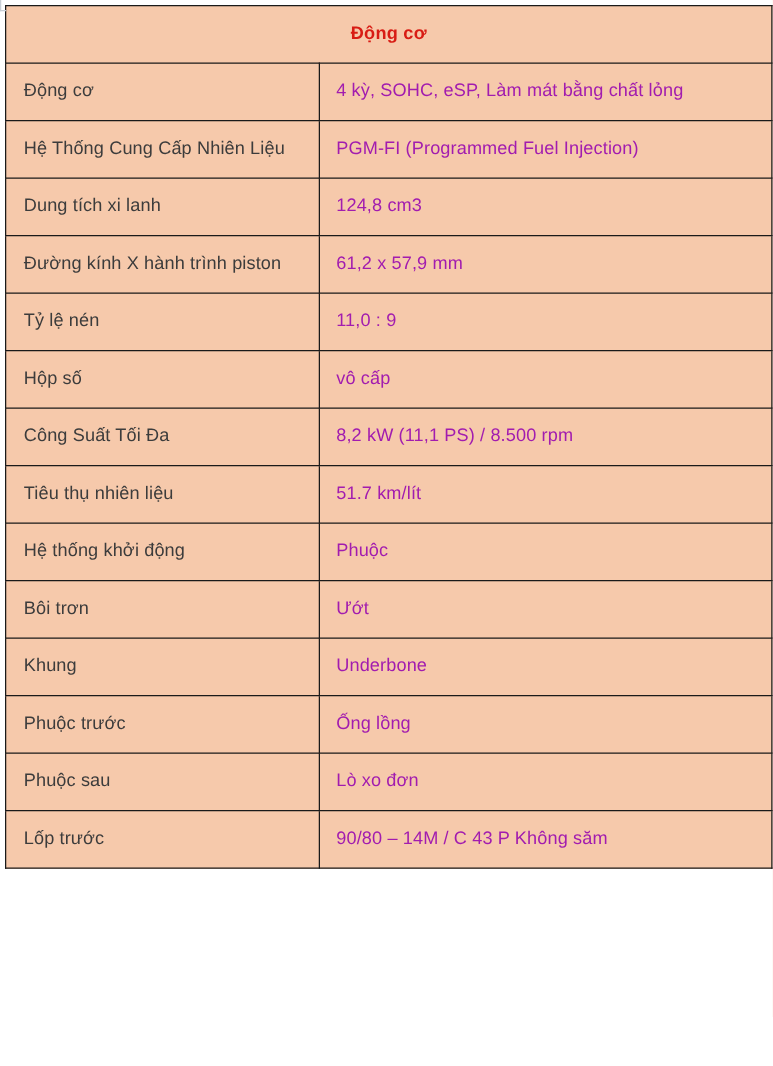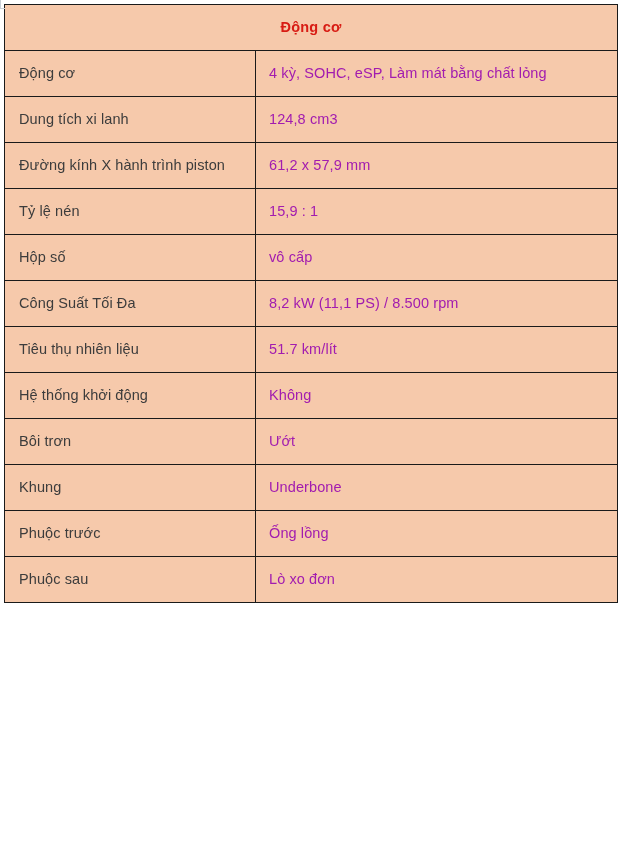--- a/index.html
+++ b/index.html
@@ -93,61 +93,69 @@
 
       <tr>
         <td class="section-header" colspan="2">Động cơ</td>
       </tr>
 
       <tr>
         <td class="cell-label">Động cơ</td>
         <td class="cell-value">4 kỳ, SOHC, eSP, Làm mát bằng chất lỏng</td>
       </tr>
       <tr>
+        <td class="cell-label">Hệ Thống Cung Cấp Nhiên Liệu</td>
+        <td class="cell-value">PGM-FI (Programmed Fuel Injection)</td>
+      </tr>
+      <tr>
         <td class="cell-label">Dung tích xi lanh</td>
         <td class="cell-value">124,8 cm3</td>
       </tr>
       <tr>
         <td class="cell-label">Đường kính X hành trình piston</td>
         <td class="cell-value">61,2 x 57,9 mm</td>
       </tr>
       <tr>
         <td class="cell-label">Tỷ lệ nén</td>
-        <td class="cell-value">15,9 : 1</td>
+        <td class="cell-value">11,0 : 9</td>
       </tr>
       <tr>
         <td class="cell-label">Hộp số</td>
         <td class="cell-value">vô cấp</td>
       </tr>
       <tr>
         <td class="cell-label">Công Suất Tối Đa</td>
         <td class="cell-value">8,2 kW (11,1 PS) / 8.500 rpm</td>
       </tr>
       <tr>
         <td class="cell-label">Tiêu thụ nhiên liệu</td>
         <td class="cell-value">51.7 km/lít</td>
       </tr>
       <tr>
         <td class="cell-label">Hệ thống khởi động</td>
-        <td class="cell-value">Không</td>
+        <td class="cell-value">Phuộc</td>
       </tr>
       <tr>
         <td class="cell-label">Bôi trơn</td>
         <td class="cell-value">Ướt</td>
       </tr>
 
 
       <tr>
         <td class="cell-label">Khung</td>
         <td class="cell-value">Underbone</td>
       </tr>
       <tr>
         <td class="cell-label">Phuộc trước</td>
         <td class="cell-value">Ống lồng</td>
       </tr>
       <tr>
         <td class="cell-label">Phuộc sau</td>
         <td class="cell-value">Lò xo đơn</td>
       </tr>
+      <tr>
+        <td class="cell-label">Lốp trước</td>
+        <td class="cell-value">90/80 – 14M / C 43 P Không săm</td>
+      </tr>
 
     </tbody>
   </table>
 </div>
 
 </body></html>

